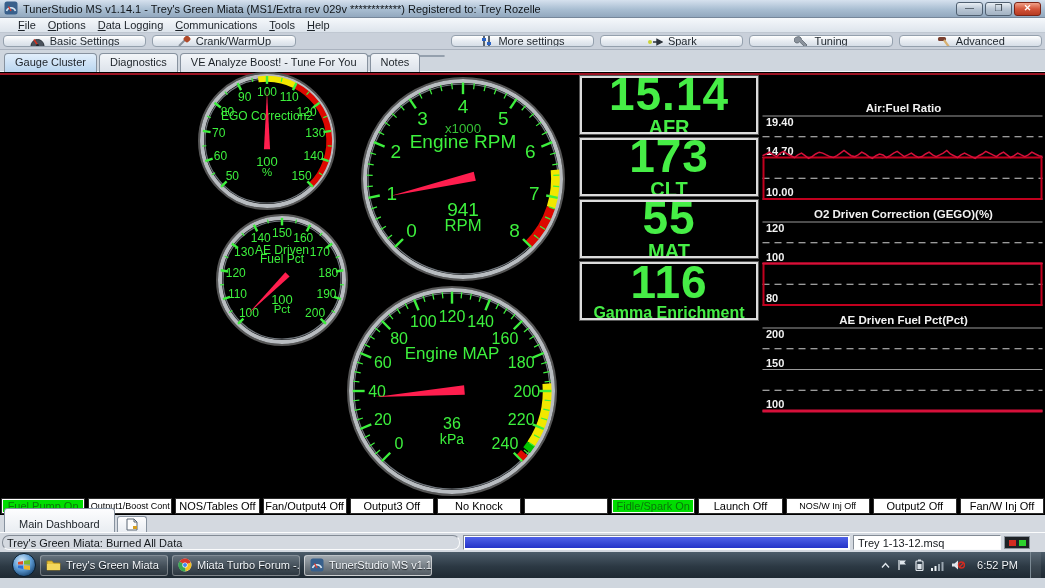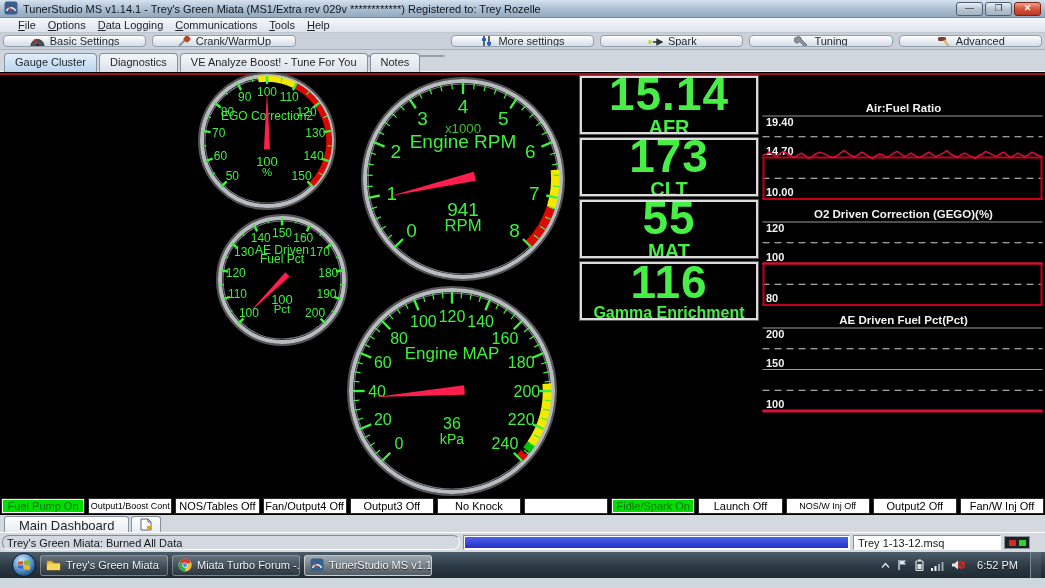--- a/index.html
+++ b/index.html
@@ -60,21 +60,21 @@
   #indicator-bar { height:18px; background:#000; display:flex; gap:3px; padding:1px 1px; }
   .ind { flex:1; background:#fff; border:1px solid #2a2a2a; box-shadow:inset 0 0 0 1px #fff;
     font-size:11px; color:#000; display:flex; align-items:center; justify-content:center;
     white-space:nowrap; overflow:hidden; }
   .ind.on { background:#00dd00; color:#097709; }
   .ind.small { font-size:9px; }
 
   
   #dashtabs { height:18px; background:#d4d9e0; display:flex; align-items:flex-end; gap:2px;
     padding-left:4px; border-bottom:1px solid #fbfcfd; }
-  .dtab { height:16px; padding:1px 14px; font-size:13px; color:#1c2228; border:1px solid #87929f;
+  .dtab { height:24px; padding:9px 14px; font-size:11px; color:#1c2228; border:1px solid #87929f;
     border-bottom:none; border-radius:3px 3px 0 0; background:linear-gradient(#fdfdfe,#e9edf2); }
   .dtab-icon { height:16px; width:30px; display:flex; align-items:center; justify-content:center;
     border:1px solid #87929f; border-bottom:none; border-radius:3px 3px 0 0;
     background:linear-gradient(#fdfdfe,#e9edf2); }
 
   
   #statusbar { height:19px; background:#d4d9e0; display:flex; align-items:center; gap:3px;
     padding:0 2px; font-size:11px; color:#14181c; }
   .sfield { height:15px; border:1px solid; border-color:#848c96 #fafbfc #fafbfc #848c96;
     display:flex; align-items:center; padding:0 4px; white-space:nowrap; overflow:hidden; }

